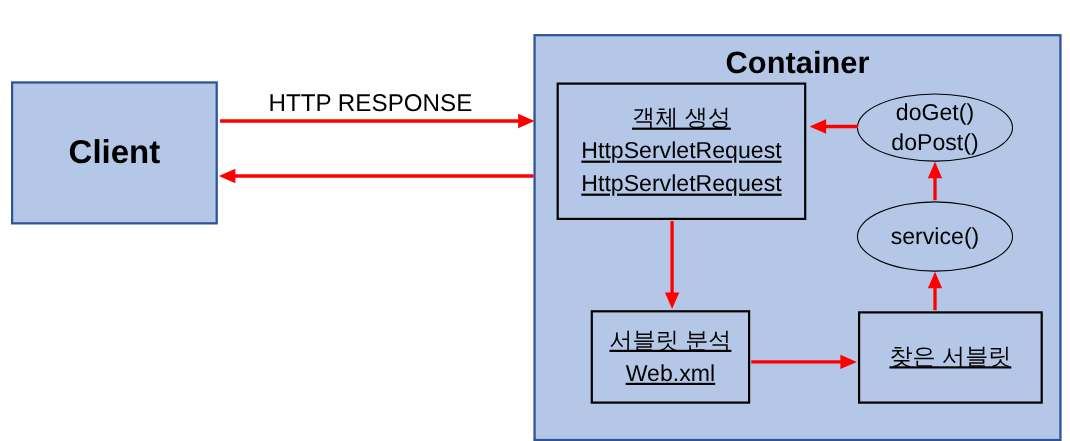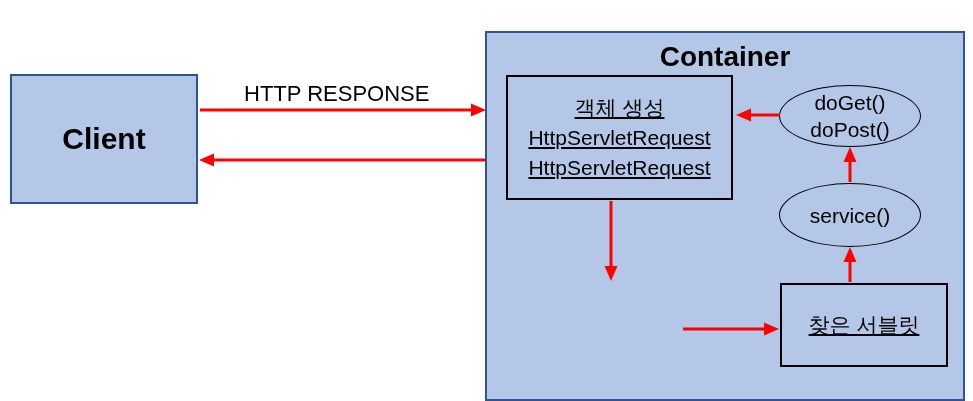--- a/index.html
+++ b/index.html
@@ -100,20 +100,24 @@
 
   <div class="ellipse doget-ellipse">
     <span>doGet()</span>
     <span>doPost()</span>
   </div>
 
   <div class="ellipse service-ellipse">
     <span>service()</span>
   </div>
 
+  <div class="inner-box anal-box">
+    <span>서블릿 분석</span>
+    <span>Web.xml</span>
+  </div>
 
   <div class="inner-box found-box">
     <span>찾은 서블릿</span>
   </div>
 
   <div class="http-label req-label">HTTP RESPONSE</div>
 
   <svg class="arrows" viewBox="0 0 973 401" xmlns="http://www.w3.org/2000/svg">
 
     <g>

